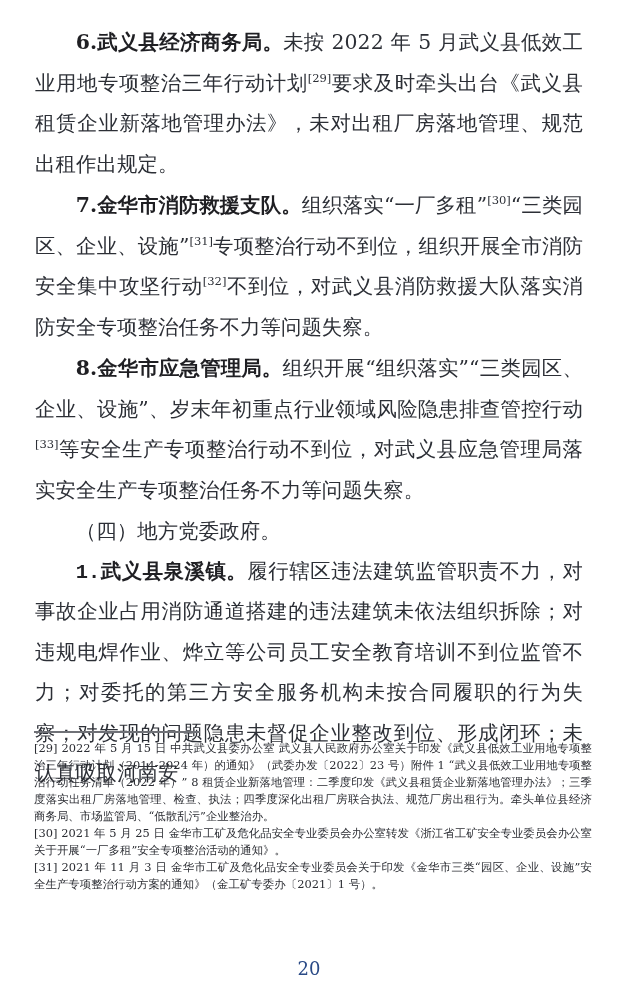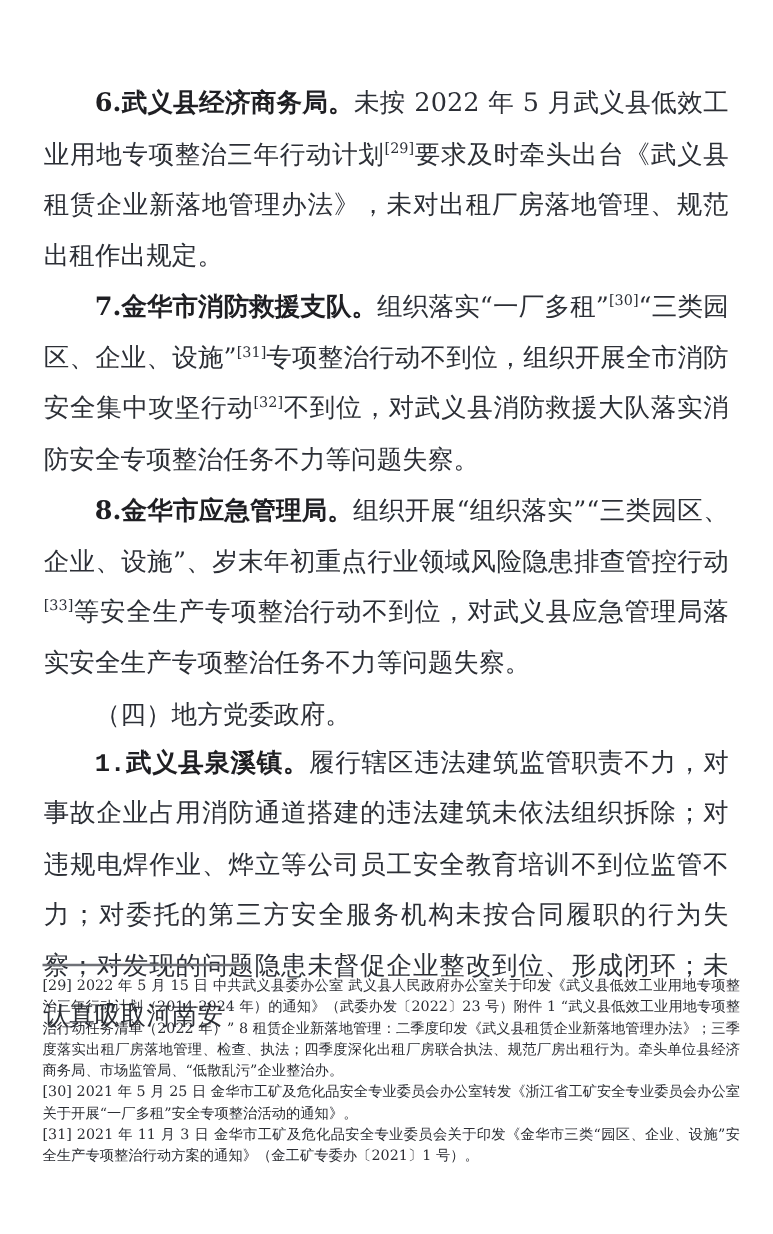--- a/index.html
+++ b/index.html
@@ -14,21 +14,20 @@
     color: #25262b;
     position: relative;
     overflow: hidden;
   }
   .page {
     position: relative;
     width: 618px;
     height: 725px;
     box-sizing: border-box;
     padding: 22px 34px 0 34px;
-    margin-top: 40px;
   }
   
   .body-area {
     width: 548px;
     margin: 0 auto;
   }
   p.para {
     margin: 0 0 1px 0;
     font-size: 20.4px;
     line-height: 40.5px;
@@ -79,21 +78,21 @@
     word-break: break-all;
     letter-spacing: 0.05px;
   }
   
   .page-number {
     position: absolute;
     left: 0;
     right: 0;
     top: 958px;
     text-align: center;
-    font-size: 12px;
+    font-size: 18px;
     color: #2a4a86;
     font-family: "DejaVu Serif", "Liberation Serif", serif;
   }
 </style>
 </head>
 <body>
 
 <div class="page">
 
   <div class="body-area">

